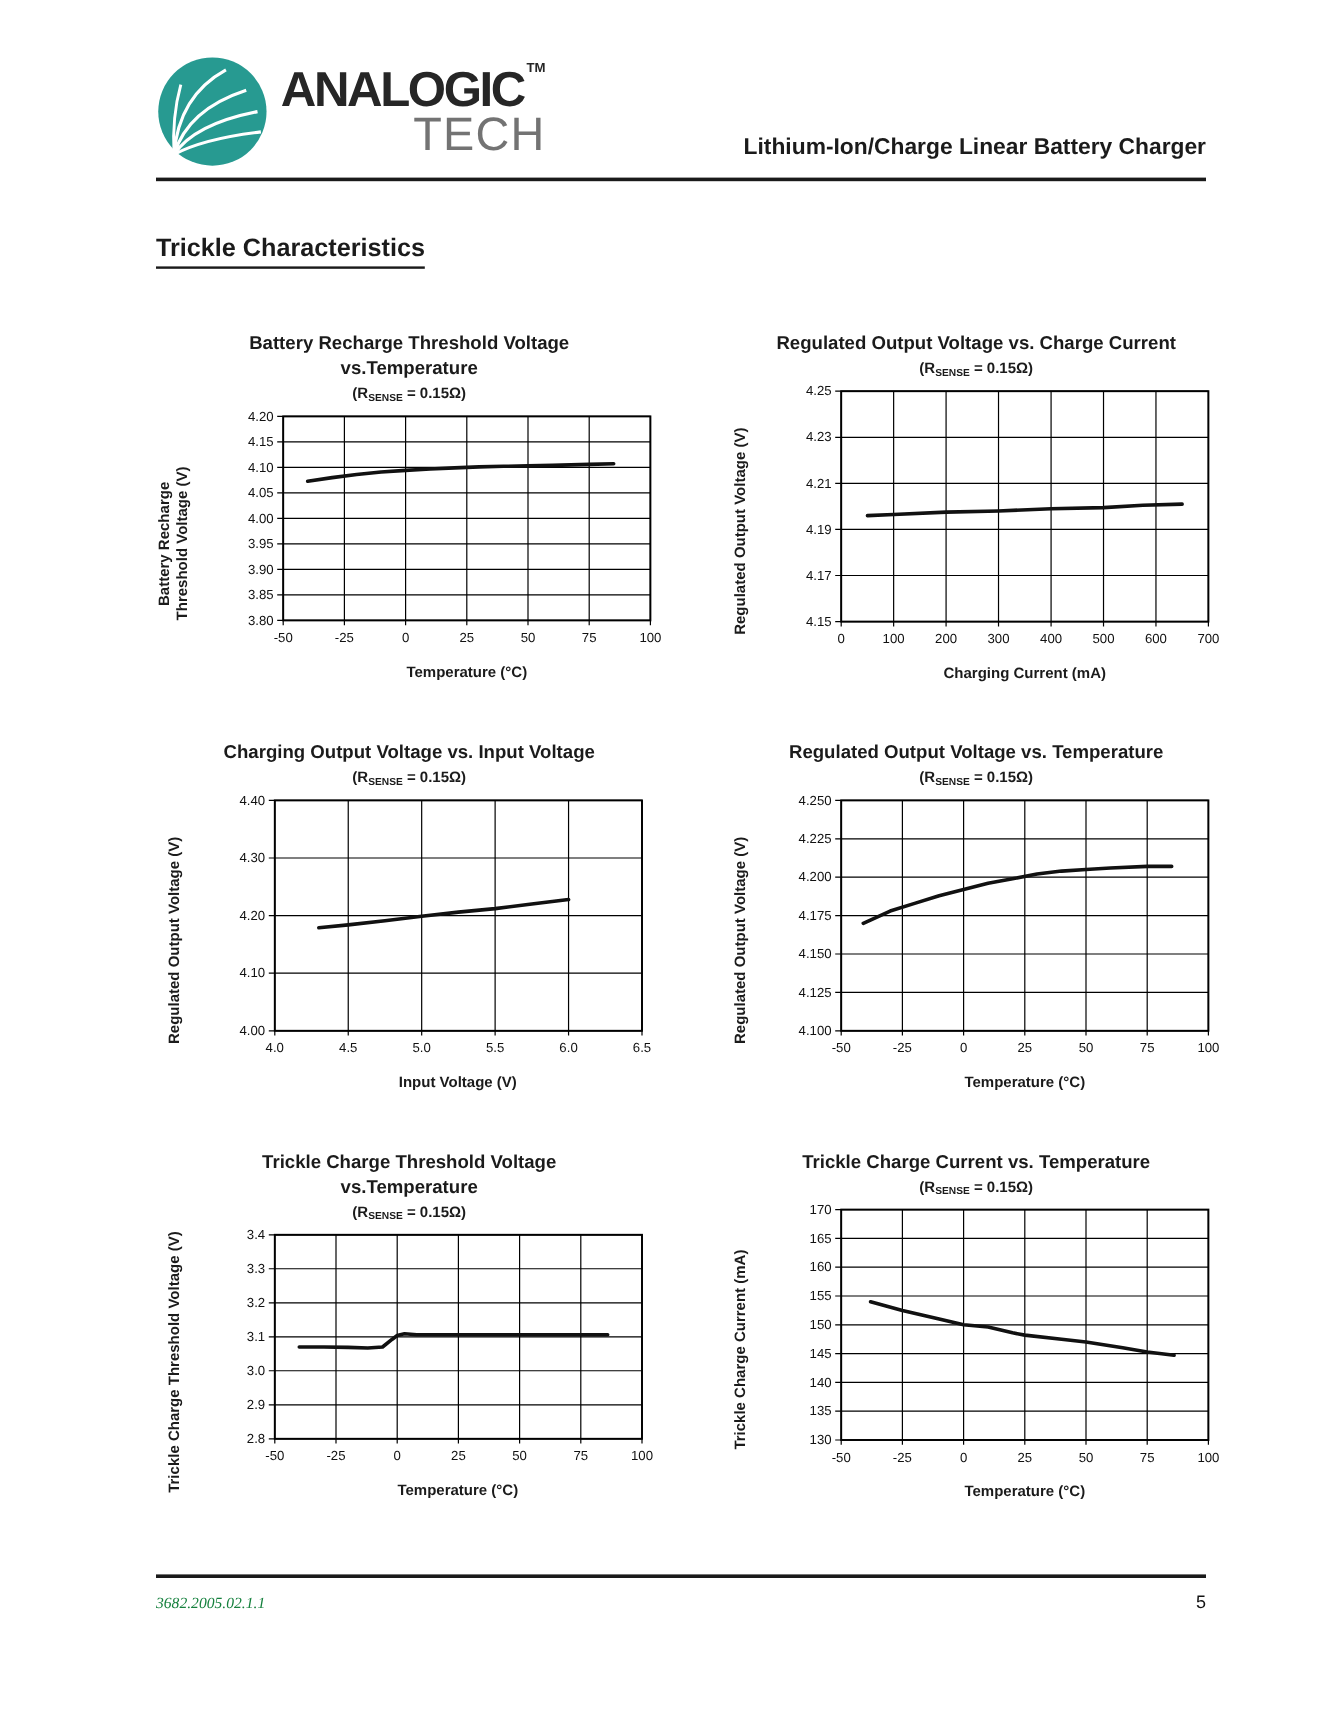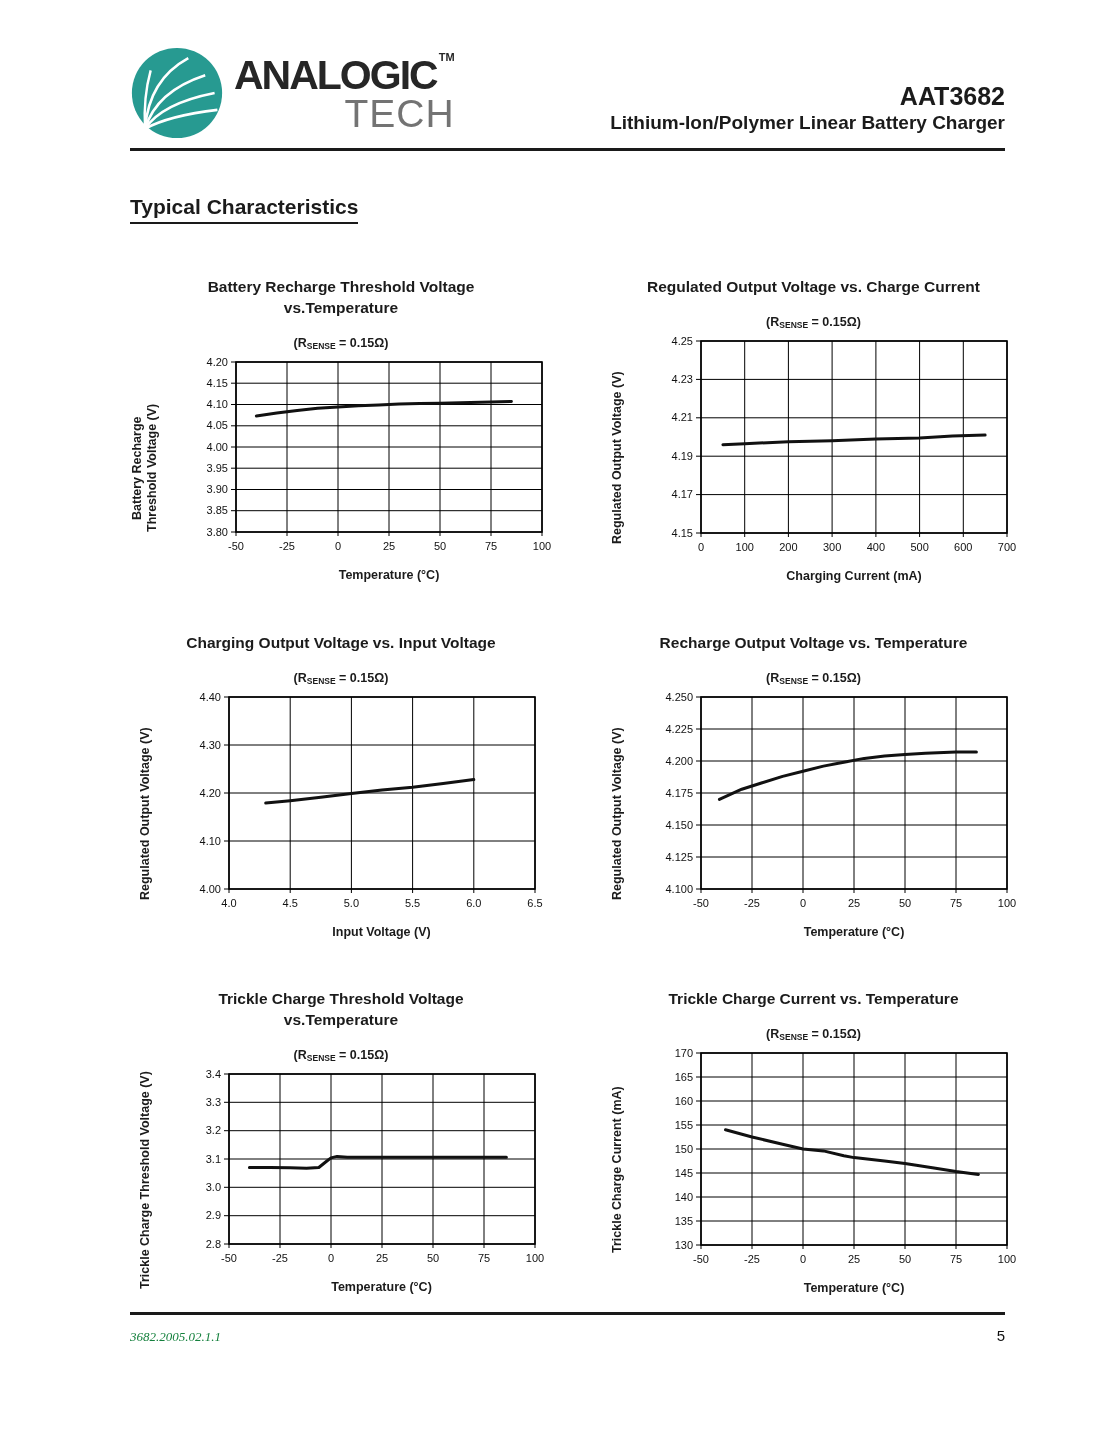--- a/index.html
+++ b/index.html
@@ -29,21 +29,21 @@
   
   .charts-grid{
     display:grid;grid-template-columns:1fr 1fr;column-gap:58px;row-gap:50px;
     margin-top:36px;align-items:start;
   }
   .chart{display:flex;flex-direction:column;align-items:center;}
   .ctitle{
     margin:0;font-size:15.5px;font-weight:bold;text-align:center;
     white-space:pre-line;line-height:1.35;
   }
-  .csub{font-size:12.5px;font-weight:bold;text-align:center;margin-top:17px;}
+  .csub{font-size:12.5px;font-weight:bold;text-align:center;margin-top:2px;}
   .csubsc{font-size:8.5px;position:relative;top:2px;letter-spacing:0;}
   .cbody{display:flex;align-items:stretch;margin-top:4px;}
   .ylab{
     writing-mode:vertical-rl;transform:rotate(180deg);
     font-size:12.5px;font-weight:bold;text-align:center;white-space:pre-line;
     line-height:1.2;display:flex;align-items:center;justify-content:center;
     padding-left:30px; 
   }
   .plotcol{display:flex;flex-direction:column;align-items:center;}
   .xlab{font-size:12.5px;font-weight:bold;margin-top:2px;margin-left:36px;}
@@ -70,27 +70,26 @@
           <path d="M16,88 Q28,48 80,31" fill="none" stroke="#ffffff" stroke-width="2.8"></path>
           <path d="M16,88 Q34,61 90,50" fill="none" stroke="#ffffff" stroke-width="2.8"></path>
           <path d="M16,88 Q42,74 93,68" fill="none" stroke="#ffffff" stroke-width="2.8"></path>
         </svg>
         <div class="brandtext">
           <div class="brand1"><span>ANALOGIC</span><sup>TM</sup></div>
           <div class="brand2">TECH</div>
         </div>
       </div>
       <div class="product">
-        <div class="part-number">AAT3682</div>
-        <div class="part-desc">Lithium-Ion/Polymer Linear Battery Charger</div>
+        <div class="part-desc">Lithium-Ion/Charge Linear Battery Charger</div>
       </div>
     </header>
     <div class="header-rule"></div>
 
-    <h2 class="section-title">Typical Characteristics</h2>
+    <h2 class="section-title">Trickle Characteristics</h2>
 
     <div class="charts-grid">
 
       <section class="chart">
         <h3 class="ctitle">Battery Recharge Threshold Voltage
 vs.Temperature</h3>
         <div class="csub"><span>(R</span><span class="csubsc">SENSE</span><span> = 0.15Ω)</span></div>
         <div class="cbody">
           <div class="ylab">Battery Recharge
 Threshold Voltage (V)</div>
@@ -251,21 +250,21 @@
                 <text x="38" y="11.5" text-anchor="end" class="tick">4.40</text>
                 <rect x="46" y="8" width="306" height="192" fill="none" stroke="#000" stroke-width="1.6"></rect>
                 <polyline points="82.7,114.1 107.2,111.7 137.8,108.3 168.4,104.5 199.0,101.1 229.6,98.2 260.2,94.4 290.8,90.6" fill="none" stroke="#111111" stroke-width="3" stroke-linecap="round" stroke-linejoin="round"></polyline>
               </svg>
             <div class="xlab">Input Voltage (V)</div>
           </div>
         </div>
       </section>
 
       <section class="chart">
-        <h3 class="ctitle">Recharge Output Voltage vs. Temperature</h3>
+        <h3 class="ctitle">Regulated Output Voltage vs. Temperature</h3>
         <div class="csub"><span>(R</span><span class="csubsc">SENSE</span><span> = 0.15Ω)</span></div>
         <div class="cbody">
           <div class="ylab">Regulated Output Voltage (V)</div>
           <div class="plotcol">
             <svg class="plot" viewBox="0 0 362 234" width="362" height="234">
                 <line x1="46.0" y1="8" x2="46.0" y2="200" stroke="#000" stroke-width="1"></line>
                 <line x1="46.0" y1="200" x2="46.0" y2="204" stroke="#000" stroke-width="1"></line>
                 <text x="46.0" y="218" text-anchor="middle" class="tick">-50</text>
                 <line x1="97.0" y1="8" x2="97.0" y2="200" stroke="#000" stroke-width="1"></line>
                 <line x1="97.0" y1="200" x2="97.0" y2="204" stroke="#000" stroke-width="1"></line>

